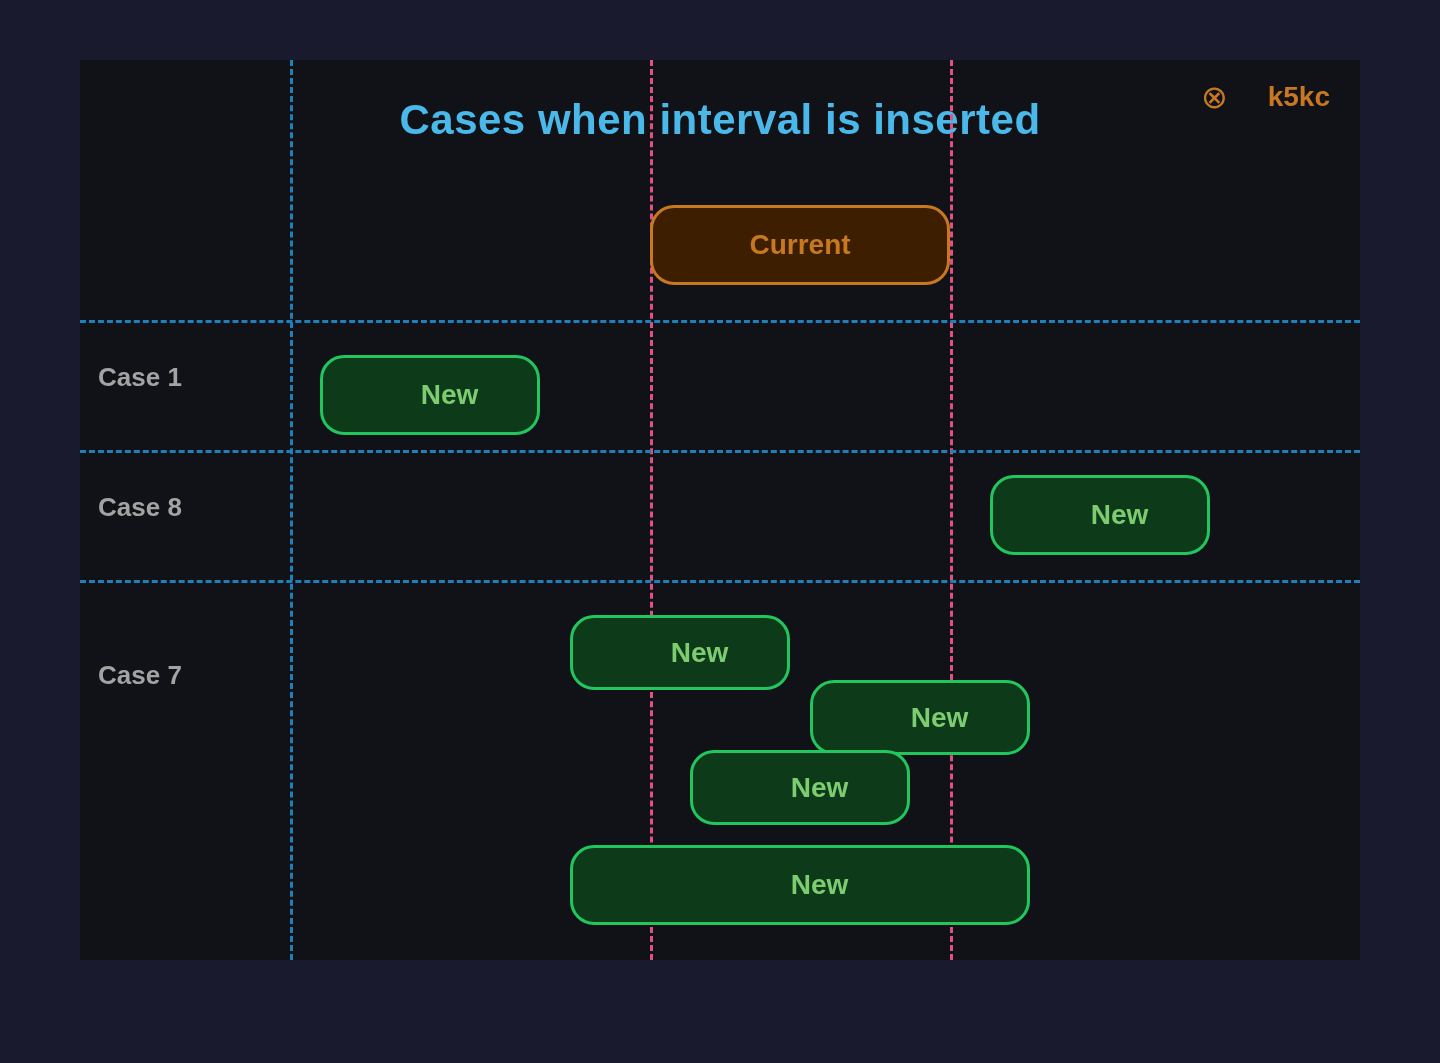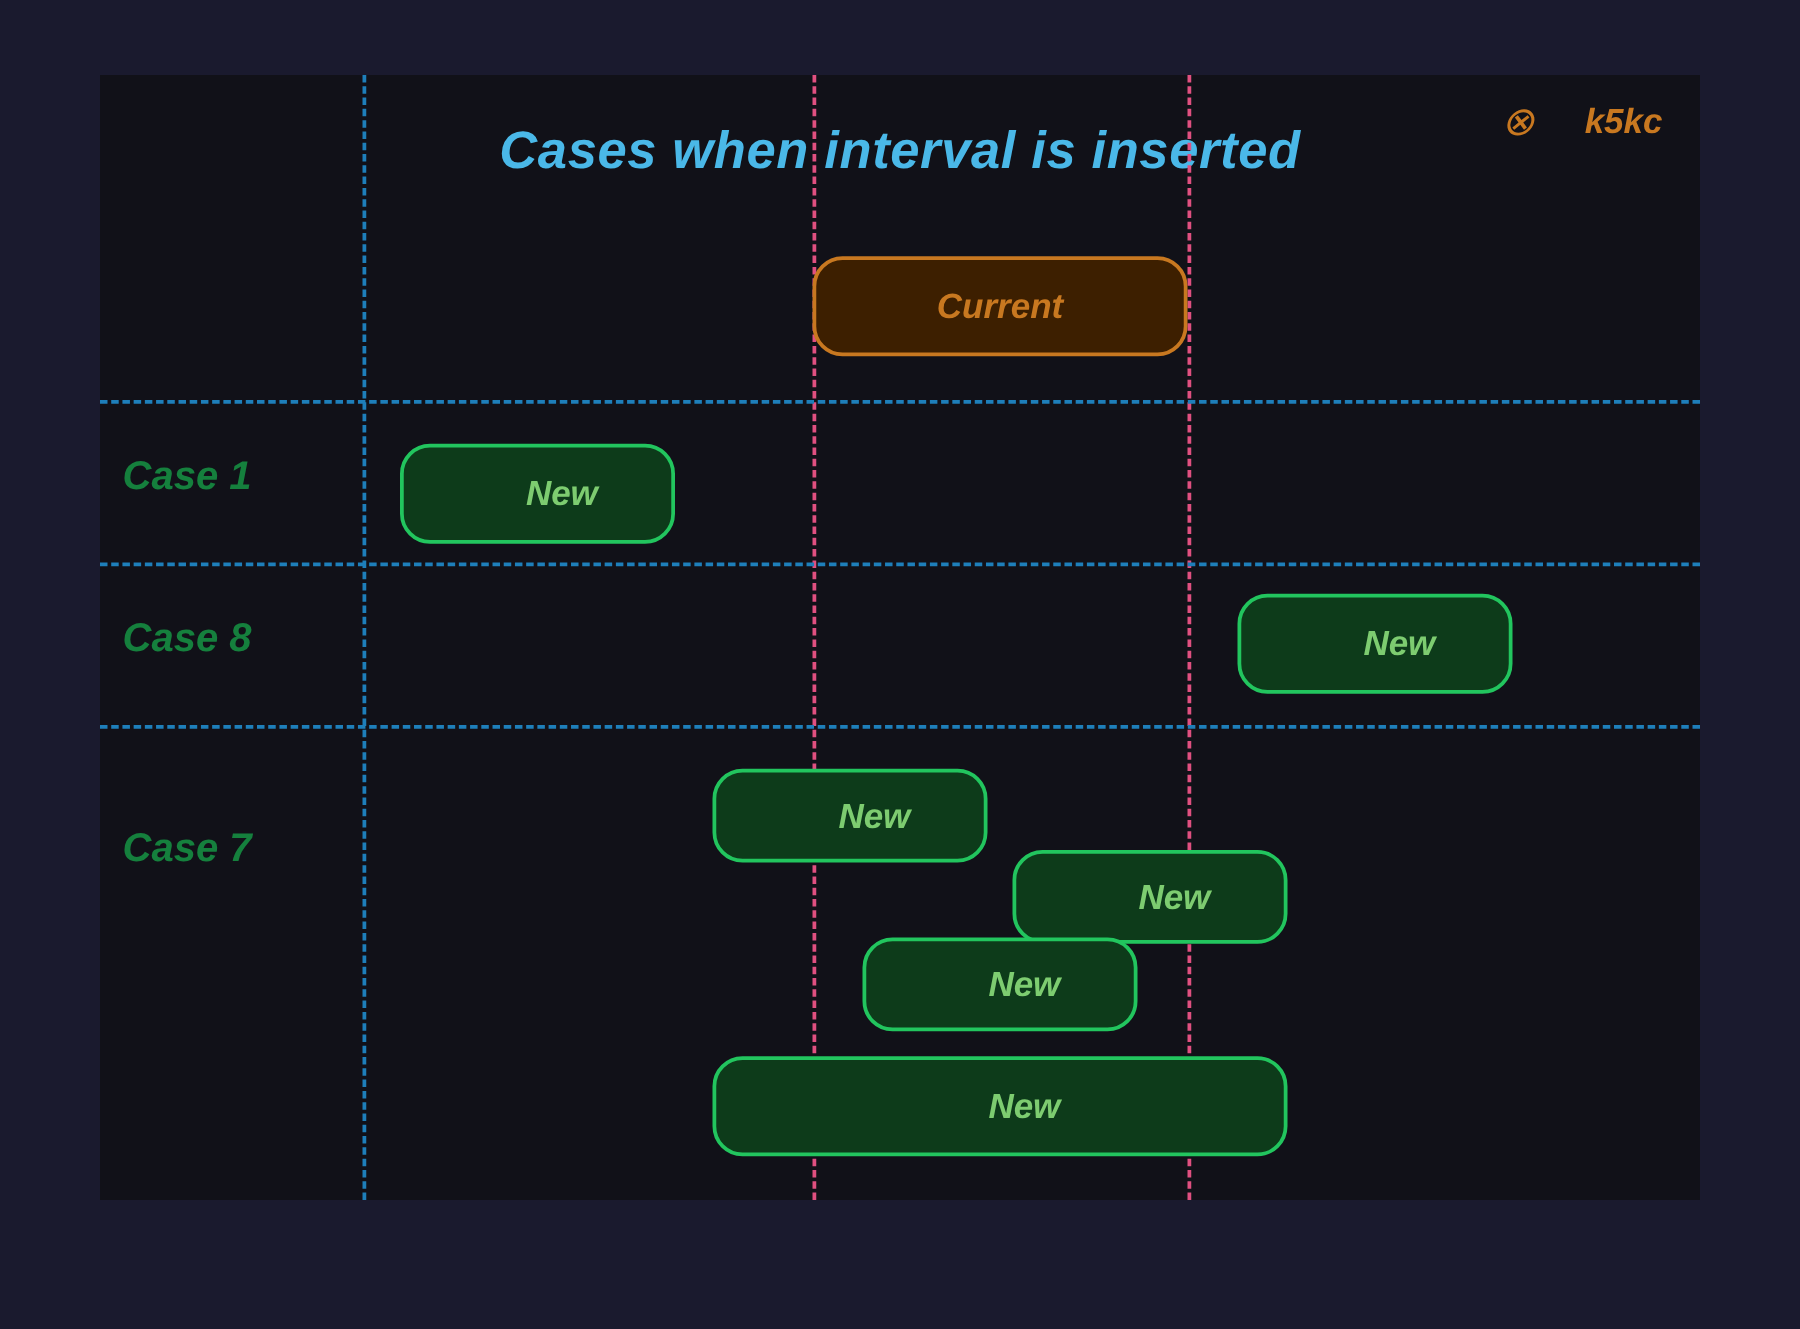--- a/index.html
+++ b/index.html
@@ -1,15 +1,15 @@
 <!DOCTYPE html>
 <html><head>
   <meta charset="utf-8">
   <style>
-    * { box-sizing: border-box; margin: 0; padding: 0; font-style: italic; }
+    * { box-sizing: border-box; margin: 0; padding: 0; }
 
     body {
       background-color: #1a1a2e;
       width: 1440px;
       height: 1063px;
       overflow: hidden;
       font-family: 'Segoe UI', sans-serif;
       position: relative;
     }
 
@@ -51,22 +51,22 @@
     .vline-pink {
       position: absolute;
       top: 0;
       bottom: 0;
       border-left: 3px dashed #e05080;
     }
 
     
     .case-label {
       position: absolute;
-      color: #15803d;
-      font-size: 32px;
+      color: #a3a3a3;
+      font-size: 26px;
       font-weight: 600;
       left: 18px;
     }
 
     
     .interval-box {
       position: absolute;
       border-radius: 24px;
       display: flex;
       align-items: center;

